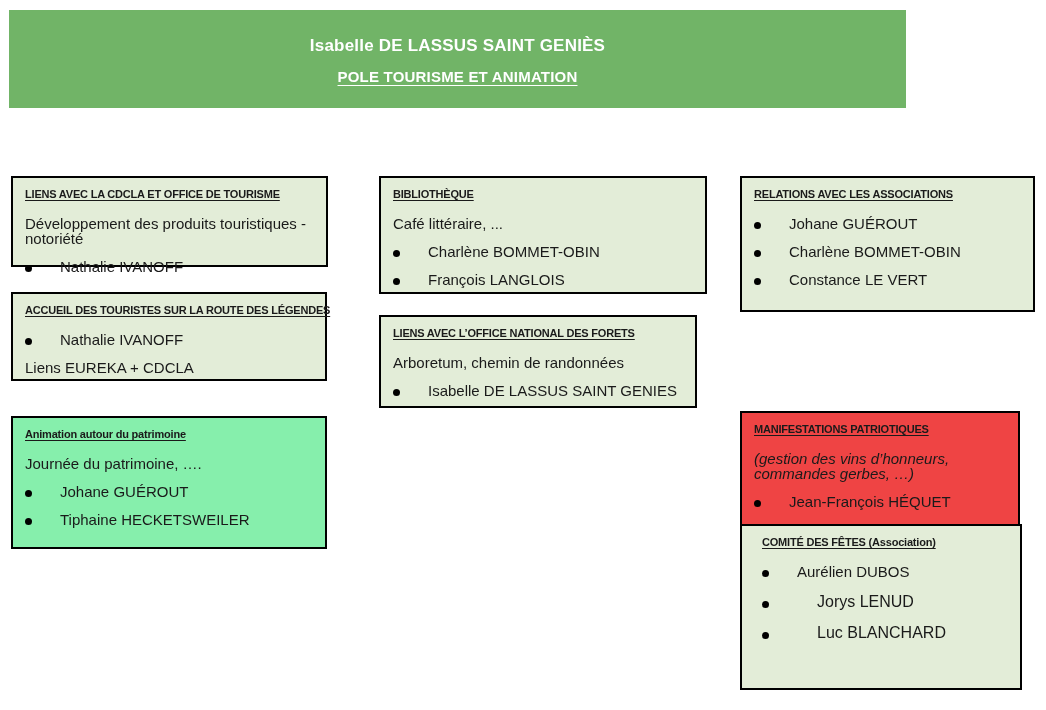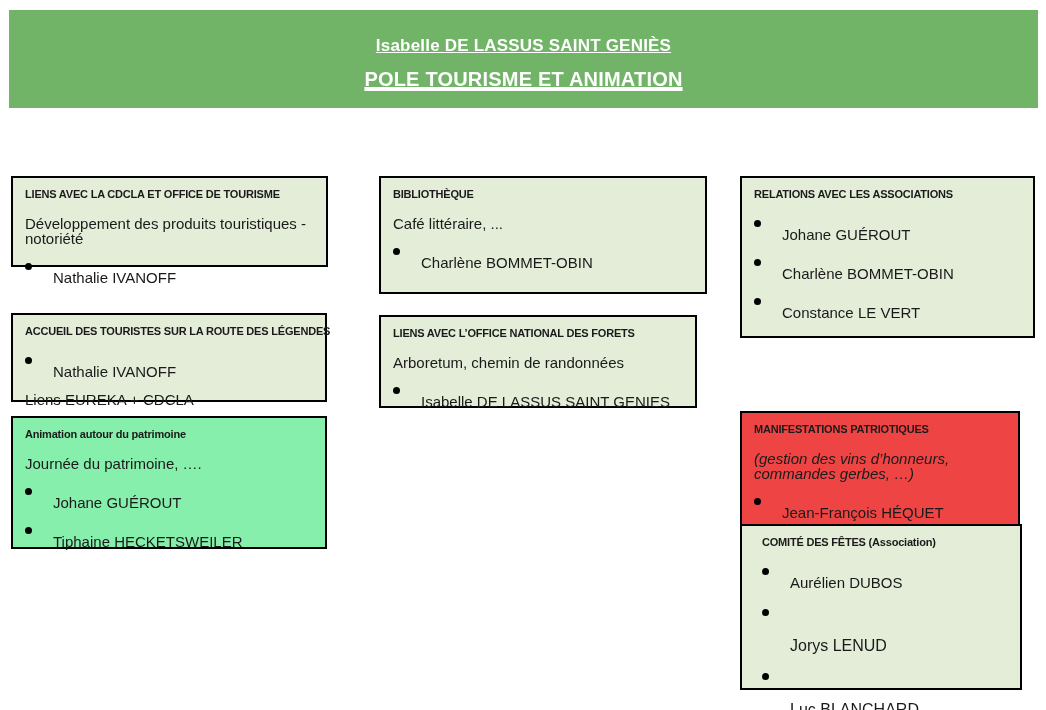--- a/index.html
+++ b/index.html
@@ -2,53 +2,53 @@
 <html><head>
 <meta charset="utf-8">
 <style>
   html,body{margin:0;padding:0;background:#ffffff;}
   #canvas{
     position:relative;width:1046px;height:710px;background:#ffffff;overflow:hidden;
     font-family:"Liberation Sans","DejaVu Sans",sans-serif;color:#1a1a1a;
   }
   
   .banner{
-    position:absolute;left:9px;top:10px;width:1029px;height:98px;
-    background:#71B467;color:#ffffff;text-align:center;text-decoration:underline;
+    position:absolute;left:9px;top:10px;width:897px;height:98px;
+    background:#71B467;color:#ffffff;text-align:center;
   }
   .banner-line1{
     margin-top:26px;font-size:17px;font-weight:bold;letter-spacing:.2px;
   }
   .banner-line2{
-    margin-top:12px;font-size:20px;font-weight:bold;letter-spacing:.2px;
+    margin-top:12px;font-size:15px;font-weight:bold;letter-spacing:.2px;
     text-decoration:underline;text-underline-offset:3px;
   }
   
   .box{
     position:absolute;box-sizing:border-box;
     background:#E3EDD8;border:2px solid #000000;
     padding:9px 8px 8px 12px;
   }
   .box0{left:11px;  top:176px;width:317px;height:91px;}
-  .box1{left:11px;  top:313px;width:316px;height:89px;}
+  .box1{left:11px;  top:292px;width:316px;height:89px;}
   .box2{left:11px;  top:416px;width:316px;height:133px;}
   .box3{left:379px; top:176px;width:328px;height:118px;}
   .box4{left:379px; top:315px;width:318px;height:93px;}
-  .box5{left:740px; top:176px;width:295px;height:162px;}
+  .box5{left:740px; top:176px;width:295px;height:136px;}
   .box6{left:740px; top:363px;width:280px;height:129px;}
   .box7{left:740px; top:524px;width:282px;height:166px;padding-left:20px;}
   .box-title{
     font-size:11px;font-weight:bold;white-space:nowrap;letter-spacing:-0.2px;
-    text-underline-offset:2px;
+    text-decoration:underline;text-underline-offset:2px;
     margin-bottom:15px;line-height:14px;
   }
   .row{font-size:15px;line-height:15px;margin-bottom:13px;}
   .row.text{margin-left:0;}
   .row.italic{font-style:italic;}
-  .row.bullet{display:flex;align-items:flex-start;flex-direction:column;}
+  .row.bullet{display:flex;align-items:center;}
   .dot{
     flex:0 0 auto;width:7px;height:7px;border-radius:50%;
     background:#000;margin-top:4px;
   }
   .btxt{margin-left:28px;}
   .row.large{font-size:16px;line-height:19px;margin-bottom:12px;gap:20px;}
   .row.large .dot{margin-top:6px;}
 </style>
 </head>
 <body>
@@ -89,20 +89,24 @@
           <span class="btxt">Tiphaine HECKETSWEILER</span>
         </div>
       </div>
       <div class="box box3" style="background: rgb(227, 237, 216); border-color: rgb(0, 0, 0);">
         <div class="box-title">BIBLIOTHÈQUE</div>
         <div class="row text">Café littéraire, ...</div>
         <div class="row bullet">
           <span class="dot"></span>
           <span class="btxt">Charlène BOMMET-OBIN</span>
         </div>
+        <div class="row bullet">
+          <span class="dot"></span>
+          <span class="btxt">François LANGLOIS</span>
+        </div>
       </div>
       <div class="box box4" style="background: rgb(227, 237, 216); border-color: rgb(0, 0, 0);">
         <div class="box-title">LIENS AVEC L’OFFICE NATIONAL DES FORETS</div>
         <div class="row text">Arboretum, chemin de randonnées</div>
         <div class="row bullet">
           <span class="dot"></span>
           <span class="btxt">Isabelle DE LASSUS SAINT GENIES</span>
         </div>
       </div>
       <div class="box box5" style="background: rgb(227, 237, 216); border-color: rgb(0, 0, 0);">

